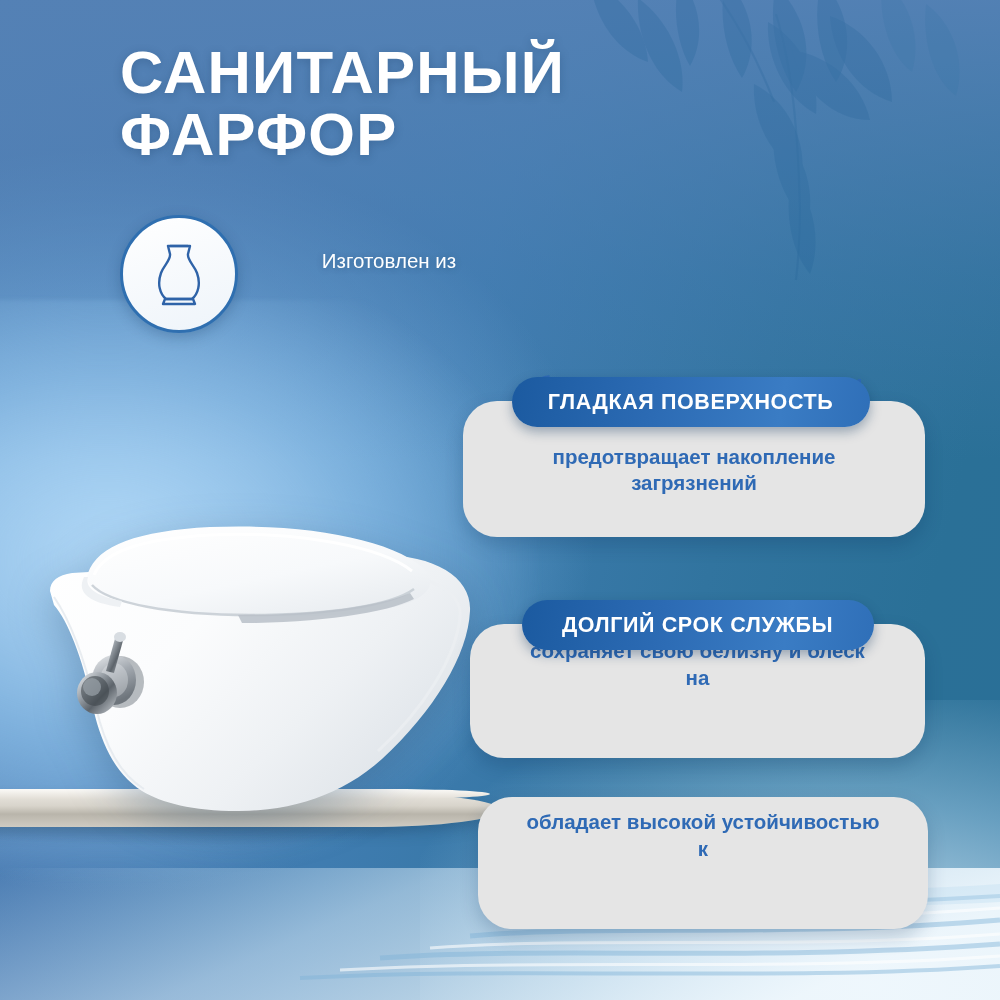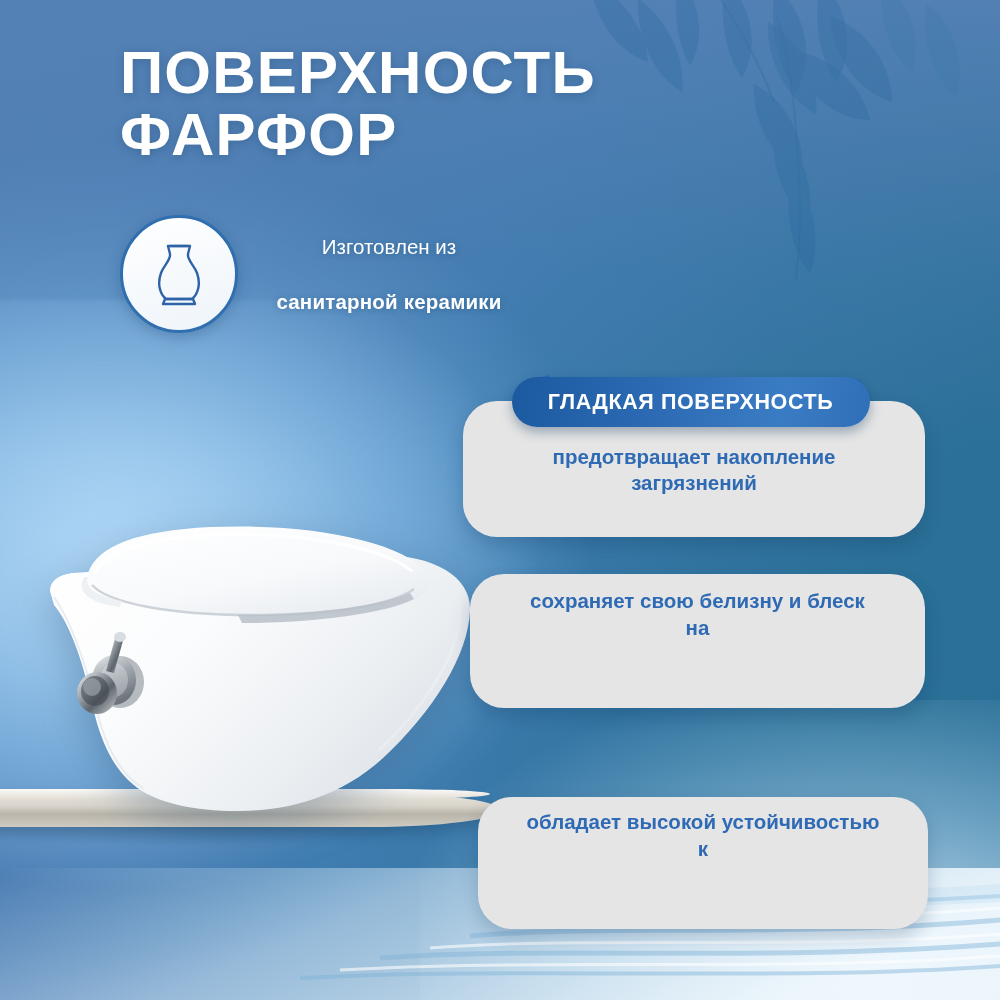--- a/index.html
+++ b/index.html
@@ -150,40 +150,39 @@
         <path d="M180 4 C206 40 228 80 244 122"></path>
       </g>
       <g fill="#2a6e9e" opacity="0.35">
         <path d="M352 0 C380 20 392 58 382 92 C358 74 348 36 352 0 Z"></path>
         <path d="M396 24 C424 44 436 82 426 116 C402 98 392 60 396 24 Z"></path>
       </g>
     </svg>
   </div>
 
   <div class="headline">
-    <span>ПОВЕРХНОСТЬ</span>
+    <span>САНИТАРНЫЙ</span>
     <span class="l2">ФАРФОР</span>
   </div>
 
   <div class="badge-row">
     <div class="badge-circle">
       <span>
         <svg viewBox="0 0 58 66" xmlns="http://www.w3.org/2000/svg">
           <g fill="none" stroke="#2f63a8" stroke-width="2.4" stroke-linejoin="round">
             <path d="M18 5 L40 5 L38 13 C37 19 44 24 47 32 C51 43 48 53 42 58 L16 58 C10 53 7 43 11 32 C14 24 21 19 20 13 Z"></path>
             <path d="M15 58 L43 58 L45 63 L13 63 Z"></path>
             <path d="M20 5 L38 5"></path>
           </g>
         </svg>
       </span>
     </div>
     <div class="badge-text">
       <span>Изготовлен из</span><br>
       <br>
-      <span class="b">санитарной керамики</span>
     </div>
   </div>
 
   <div class="ledge-shadow"></div>
   <div class="ledge"></div>
   <div class="ledge-top"></div>
 
   <div class="product">
     <svg viewBox="0 0 450 320" xmlns="http://www.w3.org/2000/svg">
       <defs>
@@ -274,20 +273,21 @@
     <div class="pill">ГЛАДКАЯ ПОВЕРХНОСТЬ</div>
     <div class="body">
       <span>
         <span>обеспечивает легкость в уходе и</span><br>
         <span>предотвращает накопление загрязнений</span>
       </span>
     </div>
   </div>
 
   <div class="card" id="card-2">
+    <div class="pill">ДОЛГИЙ СРОК СЛУЖБЫ</div>
     <div class="body">
       <span>
         <span>сохраняет свою белизну и блеск на</span><br>
       </span>
     </div>
   </div>
 
   <div class="card" id="card-3">
     <div class="body">
       <span>

